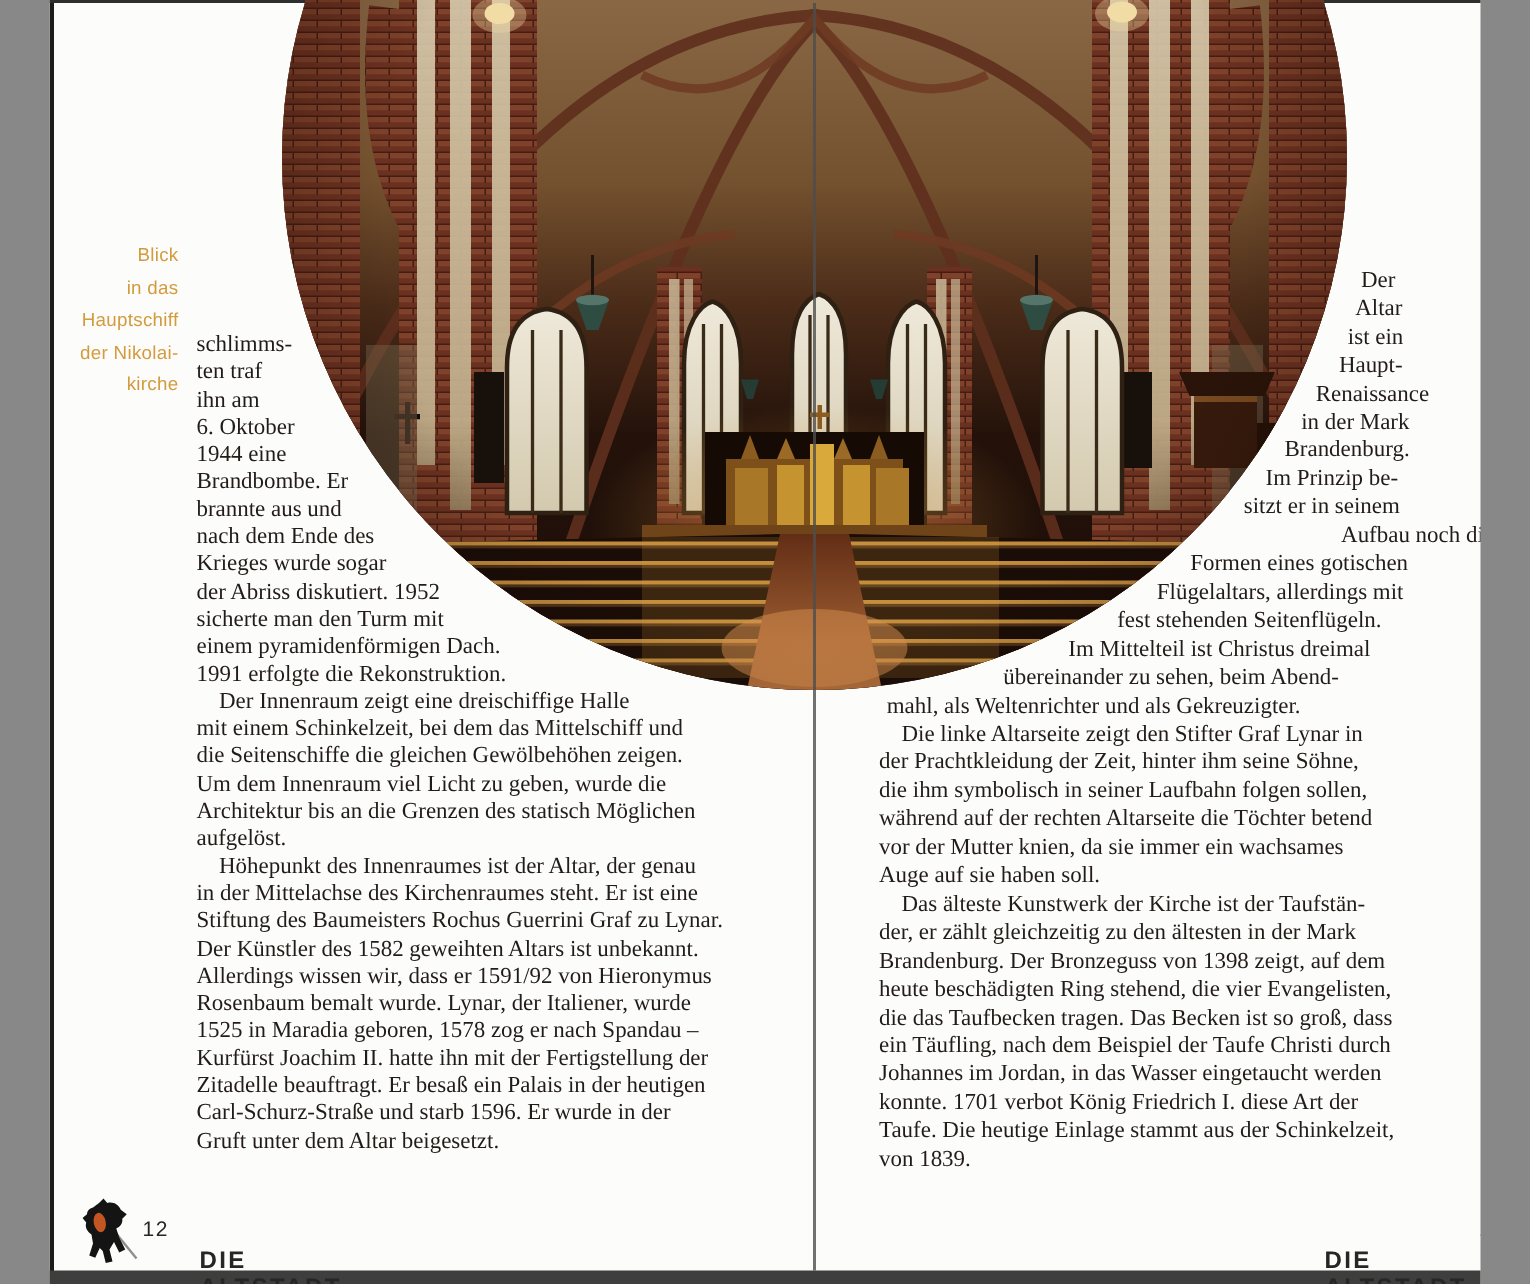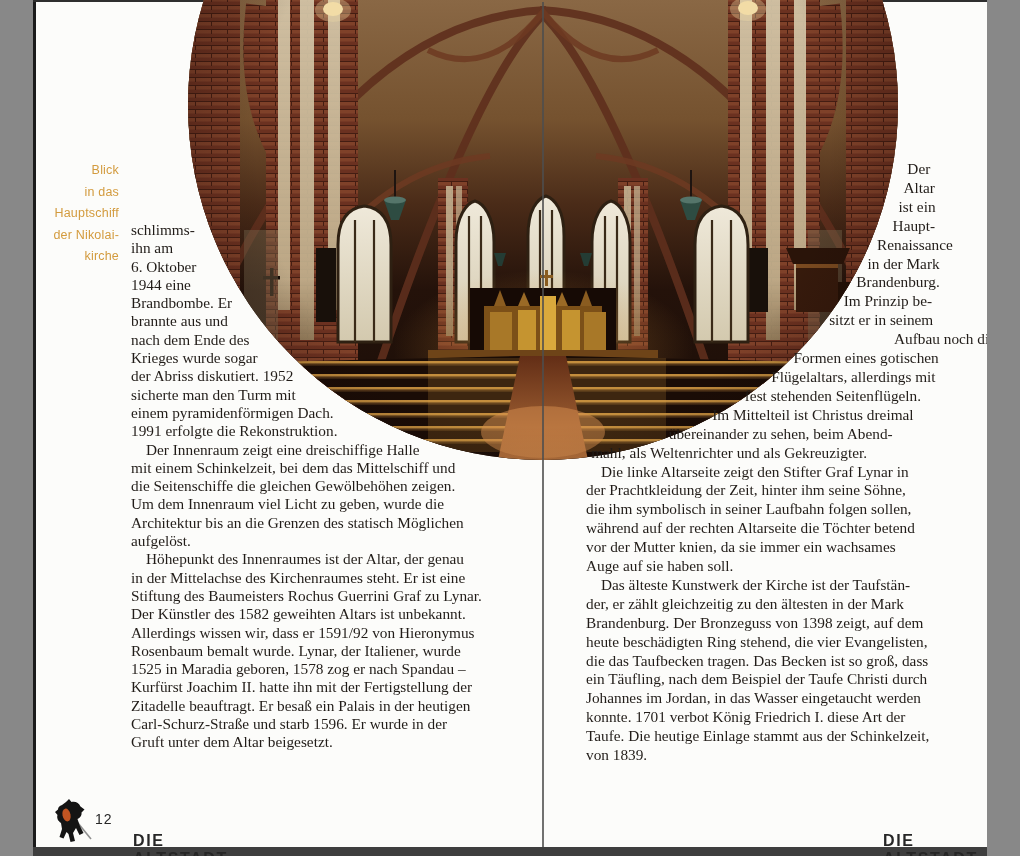--- a/index.html
+++ b/index.html
@@ -215,20 +215,21 @@
   <div class="caption">
     <div>Blick</div>
     <div>in das</div>
     <div>Hauptschiff</div>
     <div>der Nikolai-</div>
     <div>kirche</div>
   </div>
 
   <div class="col col-left">
       <div class="text-line">schlimms-</div>
+      <div class="text-line">ten traf</div>
       <div class="text-line">ihn am</div>
       <div class="text-line">6. Oktober</div>
       <div class="text-line">1944 eine</div>
       <div class="text-line">Brandbombe. Er</div>
       <div class="text-line">brannte aus und</div>
       <div class="text-line">nach dem Ende des</div>
       <div class="text-line">Krieges wurde sogar</div>
       <div class="text-line">der Abriss diskutiert. 1952</div>
       <div class="text-line">sicherte man den Turm mit</div>
       <div class="text-line">einem pyramidenförmigen Dach.</div>
@@ -245,21 +246,21 @@
       <div class="text-line">Der Künstler des 1582 geweihten Altars ist unbekannt.</div>
       <div class="text-line">Allerdings wissen wir, dass er 1591/92 von Hieronymus</div>
       <div class="text-line">Rosenbaum bemalt wurde. Lynar, der Italiener, wurde</div>
       <div class="text-line">1525 in Maradia geboren, 1578 zog er nach Spandau –</div>
       <div class="text-line">Kurfürst Joachim II. hatte ihn mit der Fertigstellung der</div>
       <div class="text-line">Zitadelle beauftragt. Er besaß ein Palais in der heutigen</div>
       <div class="text-line">Carl-Schurz-Straße und starb 1596. Er wurde in der</div>
       <div class="text-line">Gruft unter dem Altar beigesetzt.</div>
     </div>
   <div class="col col-right">
-      <div class="text-line" style="padding-left: 321.344px;">Der</div>
+      <div class="text-line" style="padding-left: 321.344px; margin-top: 18px;">Der</div>
       <div class="text-line" style="padding-left: 317.49px;">Altar</div>
       <div class="text-line" style="padding-left: 312.591px;">ist ein</div>
       <div class="text-line" style="padding-left: 306.604px;">Haupt-</div>
       <div class="text-line" style="padding-left: 291.118px;">Renaissance</div>
       <div class="text-line" style="padding-left: 281.452px;">in der Mark</div>
       <div class="text-line" style="padding-left: 270.352px;">Brandenburg.</div>
       <div class="text-line" style="padding-left: 257.658px;">Im Prinzip be-</div>
       <div class="text-line" style="padding-left: 243.158px;">sitzt er in seinem</div>
       <div class="text-line" style="padding-left: 226.561px; text-align: right;">Aufbau noch die</div>
       <div class="text-line" style="padding-left: 207.451px;">Formen eines gotischen</div>

